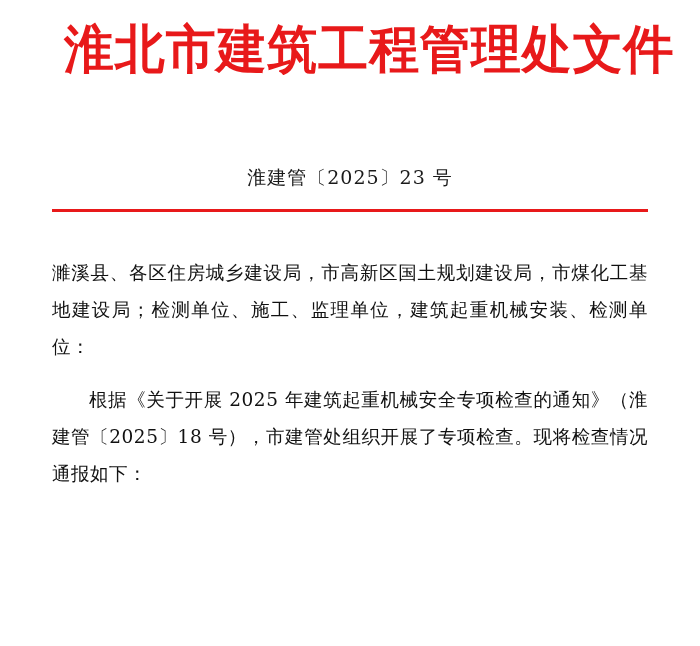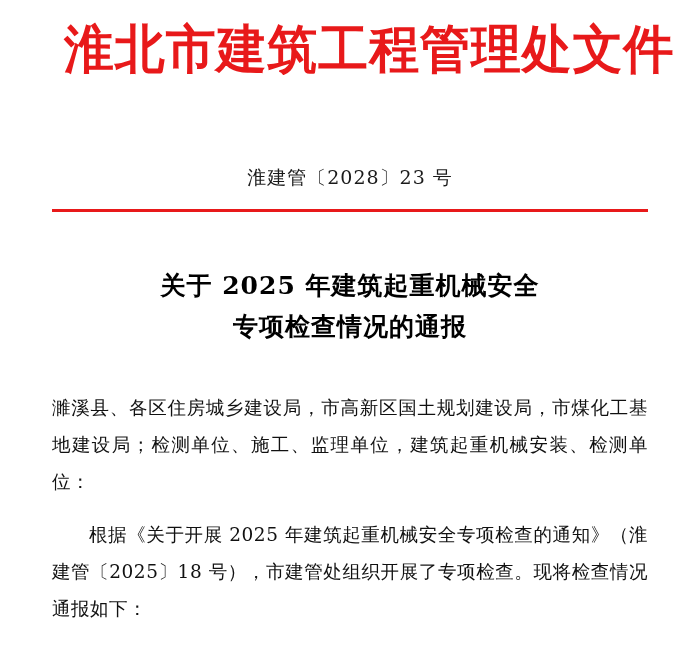--- a/index.html
+++ b/index.html
@@ -76,27 +76,23 @@
     text-indent: 2em;
   }
 </style>
 </head>
 <body>
 
 <div class="page">
 
   <div class="masthead">淮北市建筑工程管理处文件</div>
 
-  <div class="doc-number">淮建管〔2028〕23 号</div>
+  <div class="doc-number">淮建管〔2025〕23 号</div>
 
   <div class="red-rule"></div>
 
-  <div class="title">
-    <span class="title-line">关于 2025 年建筑起重机械安全</span>
-    <span class="title-line">专项检查情况的通报</span>
-  </div>
 
   <div class="body-text">
     <p class="para">濉溪县、各区住房城乡建设局，市高新区国土规划建设局，市煤化工基地建设局；检测单位、施工、监理单位，建筑起重机械安装、检测单位：</p>
     <p class="para indent">根据《关于开展 2025 年建筑起重机械安全专项检查的通知》（淮建管〔2025〕18 号），市建管处组织开展了专项检查。现将检查情况通报如下：</p>
   </div>
 
 </div>
 
 </body></html>

